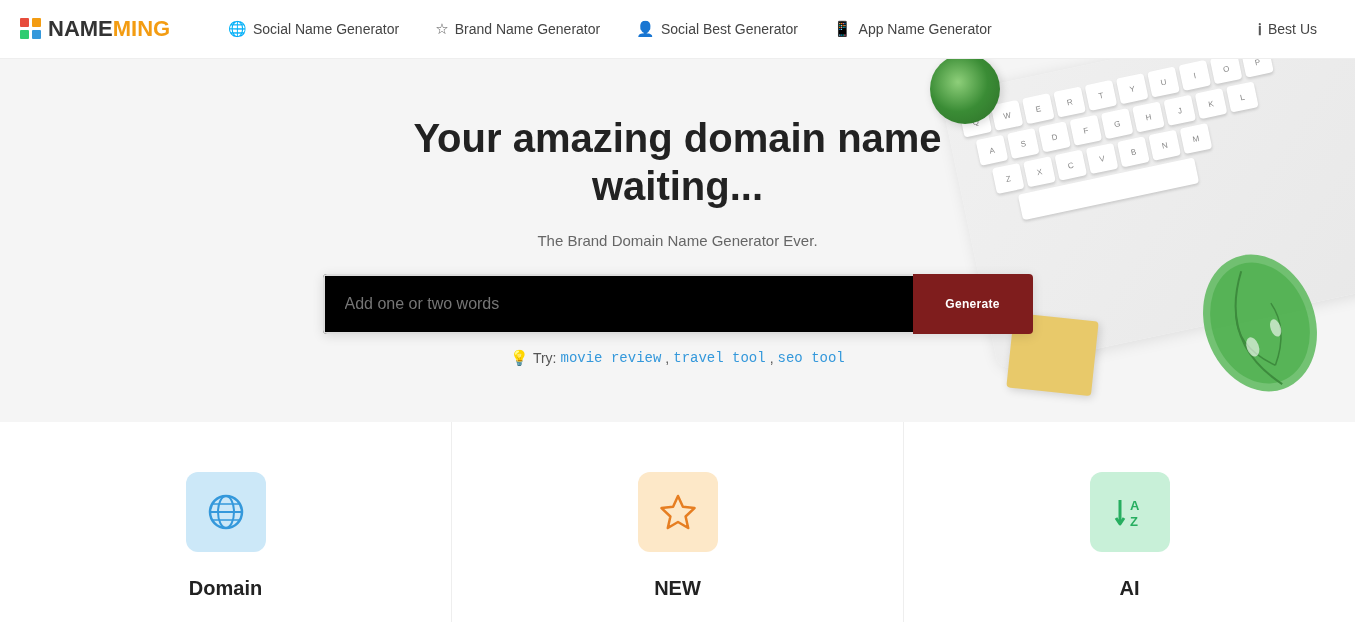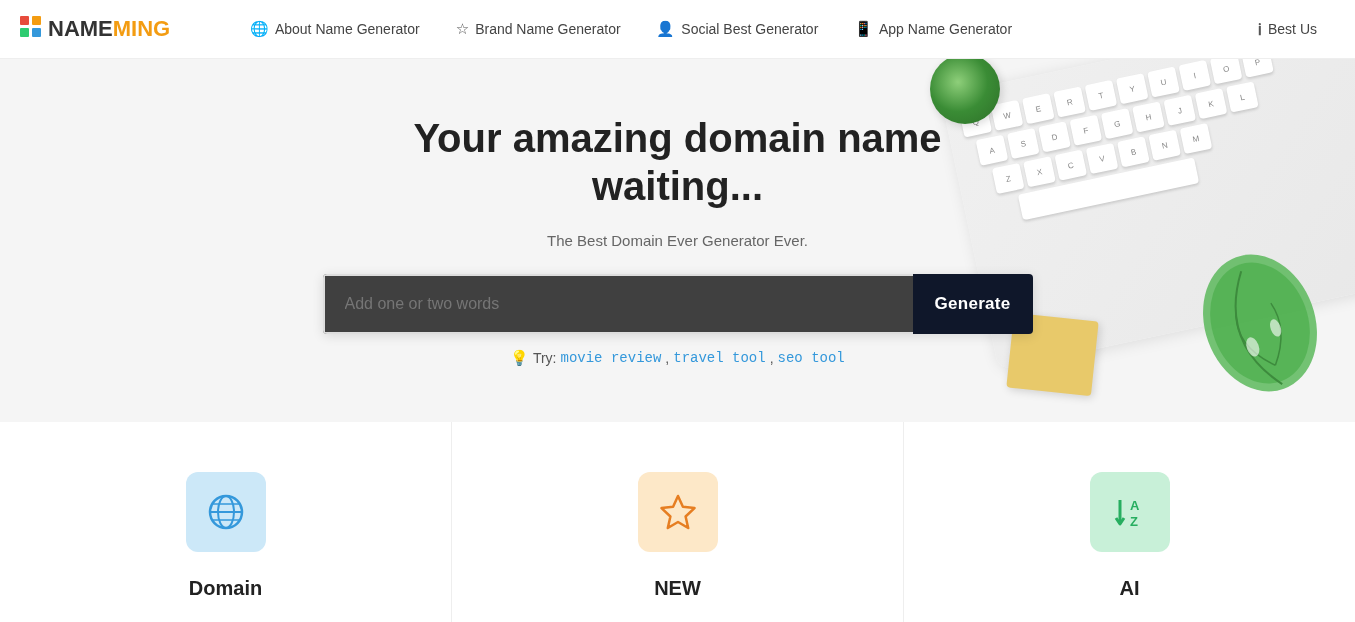--- a/index.html
+++ b/index.html
@@ -11,21 +11,22 @@
       align-items: center;
       height: 59px;
       padding: 0 20px;
       background: #fff;
       border-bottom: 1px solid #eee;
       position: relative;
       z-index: 10;
     }
     .logo {
       display: flex;
-      margin-right: 62px;
+      align-items: center;
+      margin-right: 40px;
       text-decoration: none;
     }
     .logo-grid {
       display: grid;
       grid-template-columns: 1fr 1fr;
       gap: 2px;
       margin-right: 6px;
       width: 22px;
       height: 22px;
     }
@@ -155,29 +156,29 @@
     }
     .search-input {
       flex: 1;
       height: 60px;
       border: 2px solid #ddd;
       border-right: none;
       padding: 0 20px;
       font-size: 16px;
       color: #999;
       outline: none;
-      background: #404040;
+      background: #000000;
     }
     .search-btn {
       width: 120px;
       height: 60px;
-      background: #0f172a;
+      background: #7f1d1d;
       color: #fff;
       border: none;
-      font-size: 17px;
+      font-size: 12px;
       font-weight: 600;
       cursor: pointer;
       letter-spacing: 0.3px;
     }
 
     .try-links {
       font-size: 14px;
       color: #555;
       display: flex;
       align-items: center;
@@ -237,21 +238,21 @@
         <span></span>
     </div>
     <div class="logo-text">
       <span class="logo-name">NAME</span><span class="logo-ming">MING</span>
     </div>
   </a>
 
   <nav>
     <a class="nav-item">
       <span class="nav-icon">🌐</span>
-      <span>About Name Generator</span>
+      <span>Social Name Generator</span>
     </a>
     <a class="nav-item">
       <span class="nav-icon">☆</span>
       <span>Brand Name Generator</span>
     </a>
     <a class="nav-item">
       <span class="nav-icon">👤</span>
       <span>Social Best Generator</span>
     </a>
     <a class="nav-item">
@@ -322,21 +323,21 @@
 
       <ellipse cx="50" cy="95" rx="6" ry="10" fill="white" transform="rotate(-20,65,75)" opacity="0.6"></ellipse>
       <ellipse cx="78" cy="85" rx="5" ry="9" fill="white" transform="rotate(-20,65,75)" opacity="0.6"></ellipse>
     </svg>
   </div>
 
   <div style="position:absolute;bottom:30px;right:260px;width:85px;height:75px;background:#e8c96a;border-radius:4px;transform:rotate(6deg);box-shadow:2px 2px 8px rgba(0,0,0,0.15);z-index:2;"></div>
 
   <div class="hero-content">
     <h1 class="hero-title">Your amazing domain name waiting...</h1>
-    <p class="hero-subtitle">The Best Domain Ever Generator Ever.</p>
+    <p class="hero-subtitle">The Brand Domain Name Generator Ever.</p>
 
     <div class="search-bar">
       <input class="search-input" type="text" placeholder="Add one or two words" style="">
       <button class="search-btn">Generate</button>
     </div>
 
     <div class="try-links">
       <span class="try-icon">💡</span>
       <span>Try:</span>
       <span class="try-link">movie review</span>

